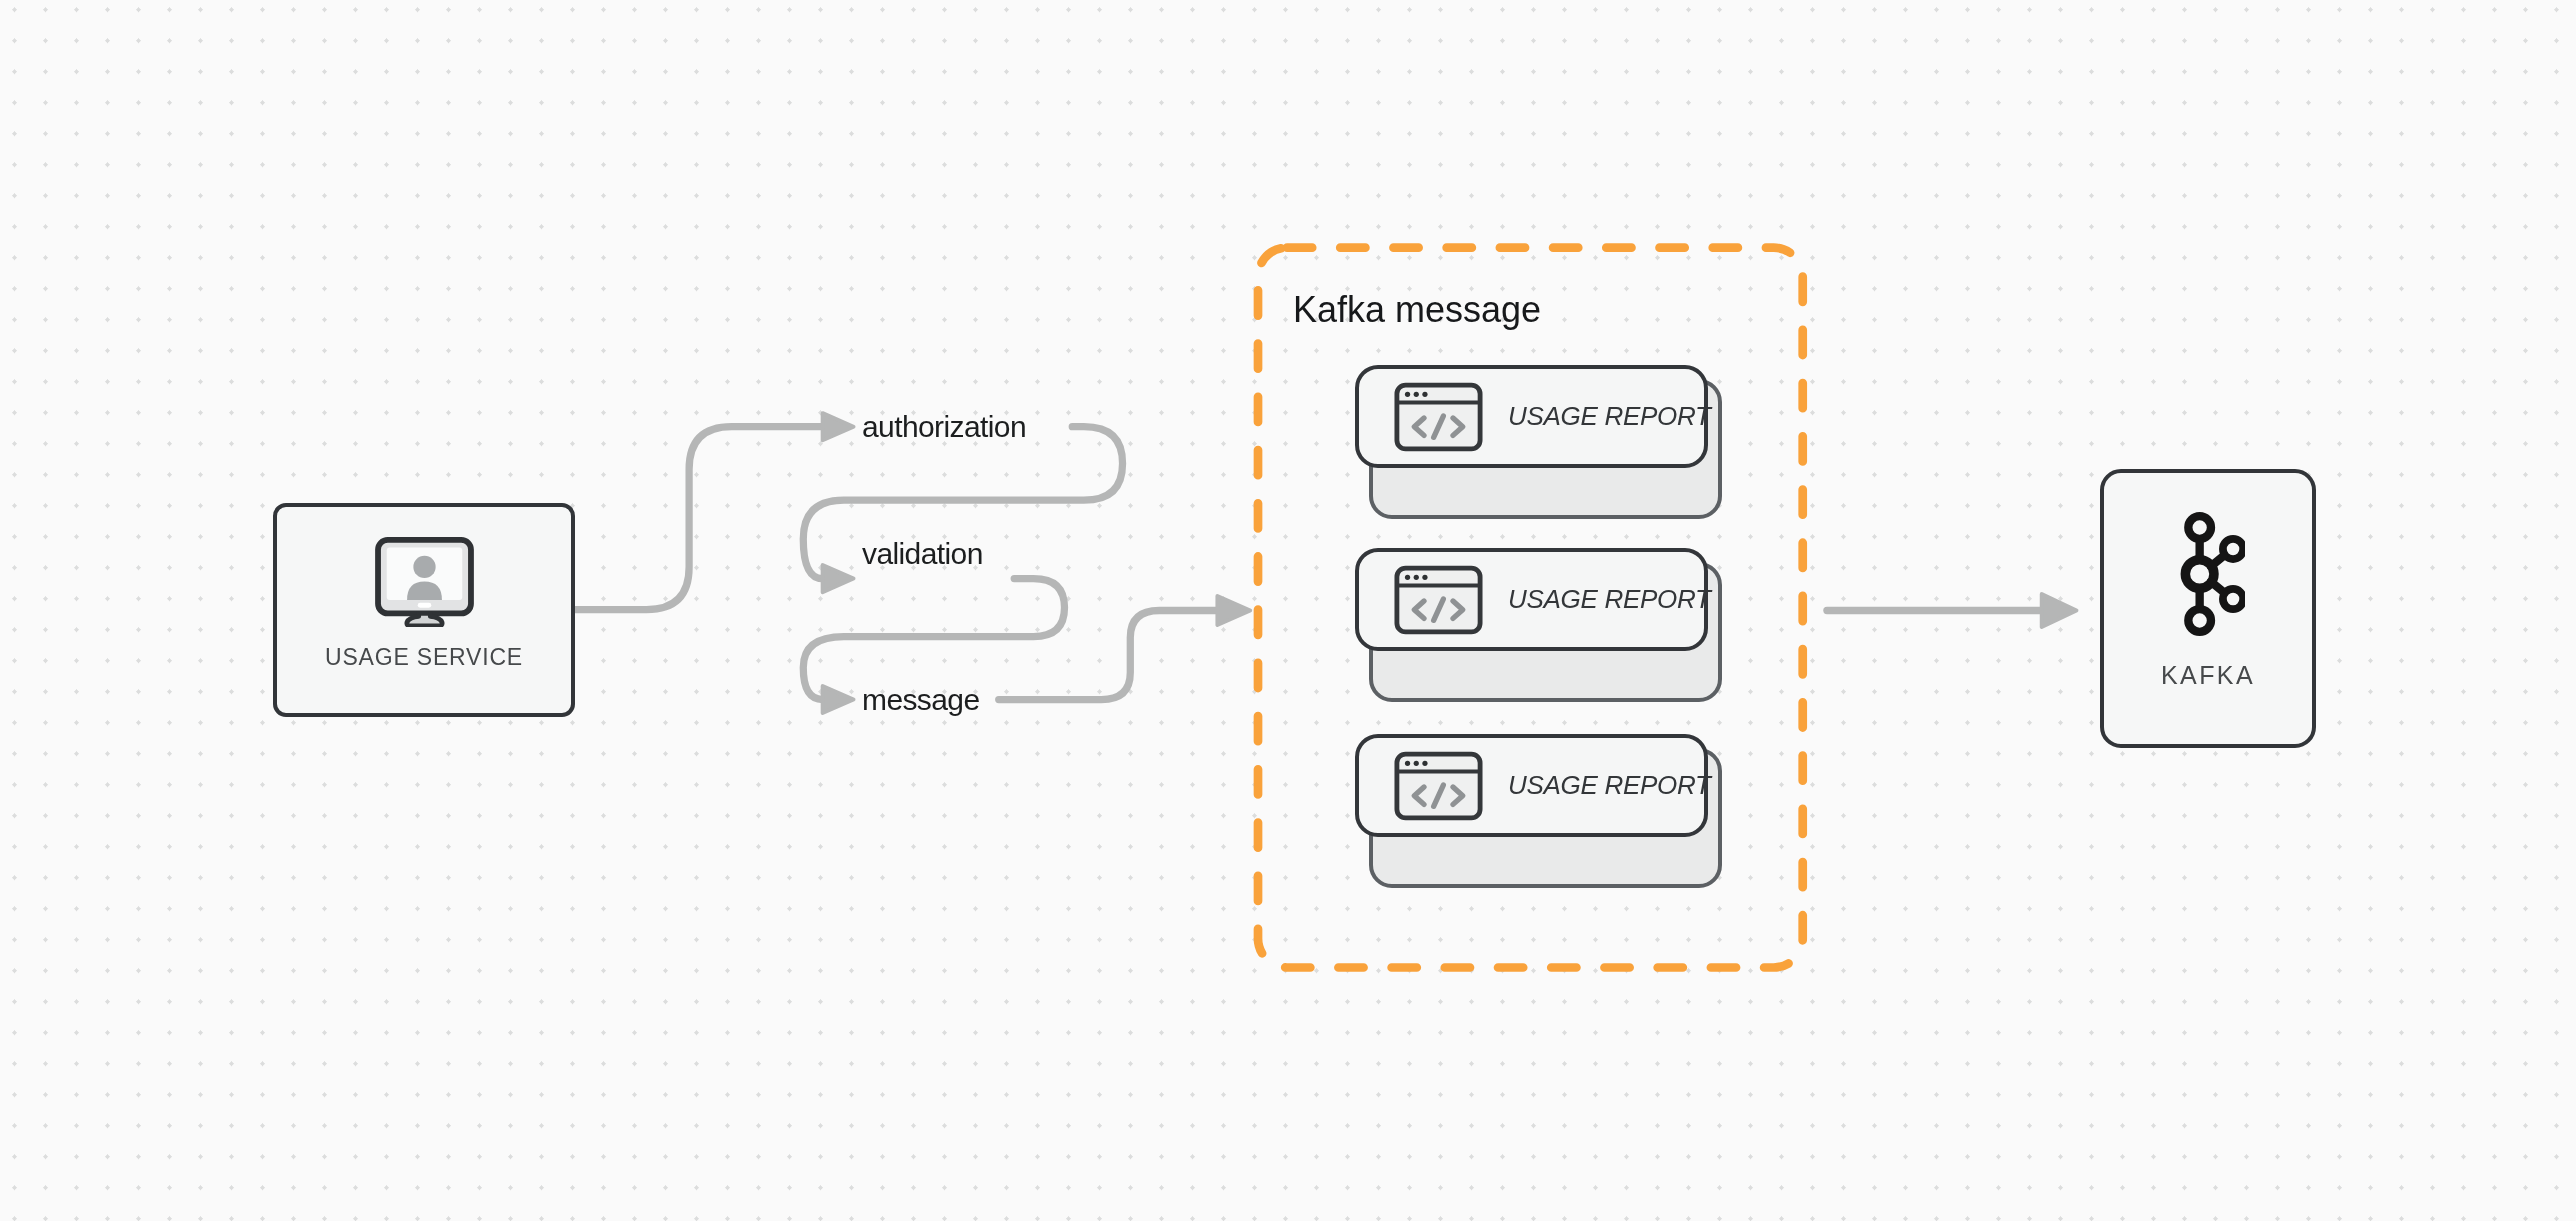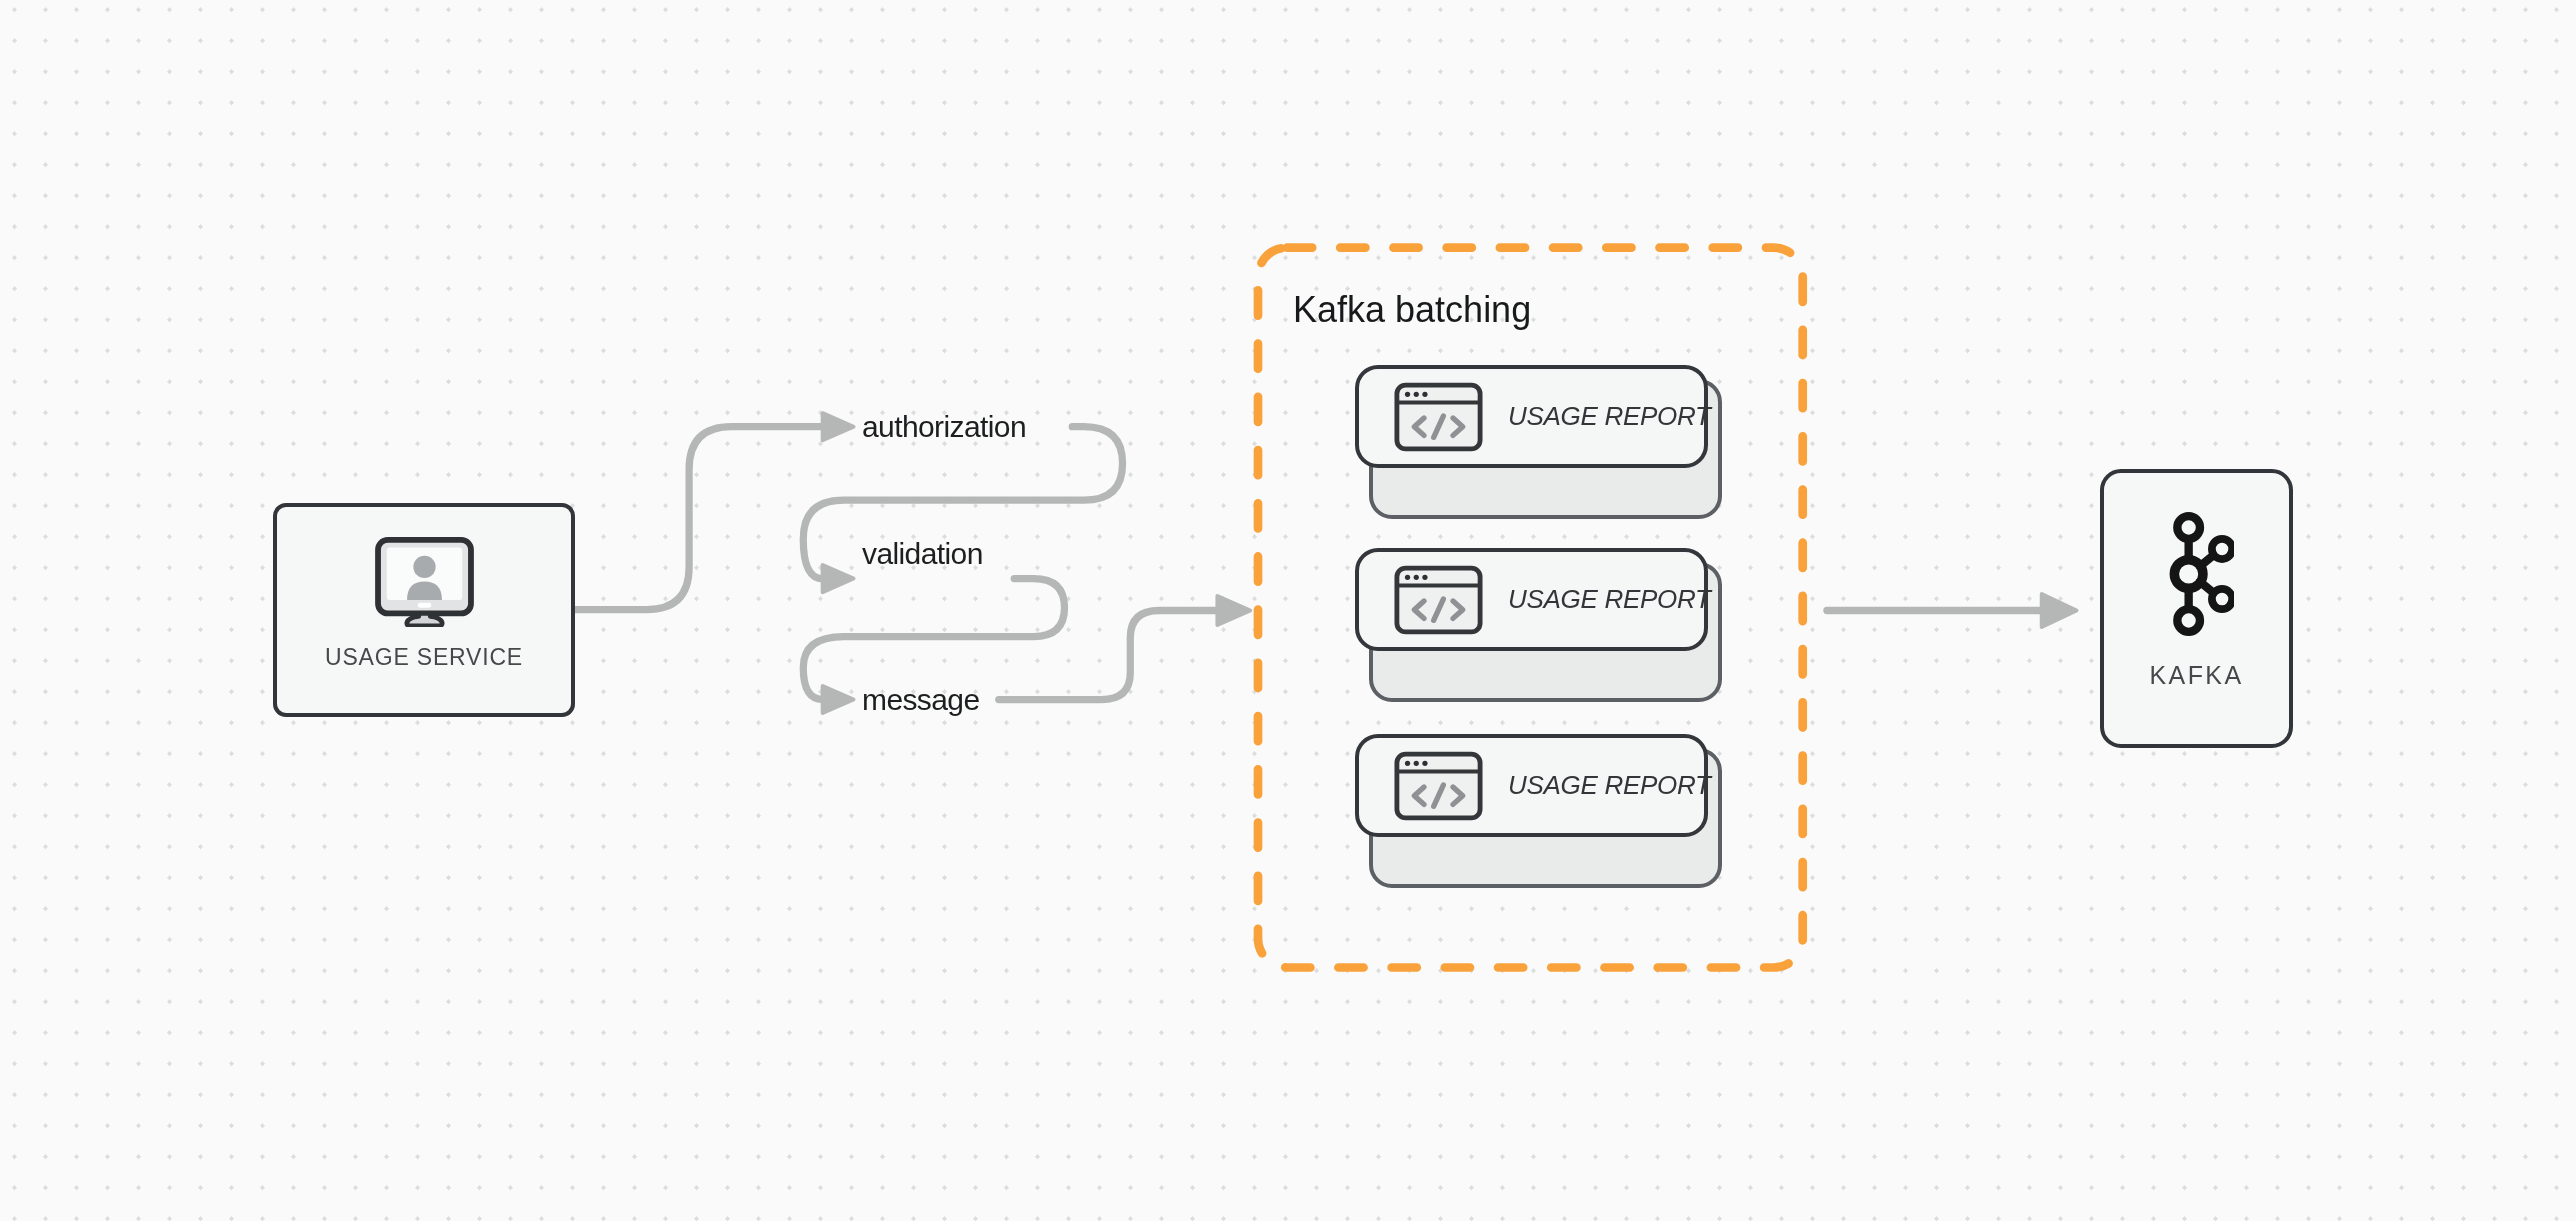--- a/index.html
+++ b/index.html
@@ -14,21 +14,21 @@
   .conn{fill:none;stroke:#b5b6b6;stroke-width:7.5;stroke-linecap:round;}
   .head{fill:#b5b6b6;stroke:#b5b6b6;stroke-width:4;stroke-linejoin:round;}
 
   .node{
     position:absolute;box-sizing:border-box;background:#f6f7f7;
     border:4.8px solid #323539;display:flex;flex-direction:column;align-items:center;
   }
   .node-usage{left:273px;top:503px;width:302px;height:214px;border-radius:13px;}
   .node-usage .icon{margin-top:29px;}
   .node-usage .node-label{margin-top:17.4px;}
-  .node-kafka{left:2100px;top:469px;width:193px;height:279px;border-radius:21px;}
+  .node-kafka{left:2100px;top:469px;width:216px;height:279px;border-radius:21px;}
   .node-kafka .icon{margin-top:39px;}
   .node-kafka .node-label{margin-top:25px;letter-spacing:2.4px;font-size:25px;}
   .node-label{
     font-size:23px;font-weight:500;color:#46494b;letter-spacing:0.8px;white-space:nowrap;
   }
 
   .flow-label{
     position:absolute;transform:translateY(-50%);white-space:nowrap;
     font-size:30px;font-weight:400;letter-spacing:-0.6px;color:#1c1e1f;
   }
@@ -97,21 +97,21 @@
       <path d="M46 80 L58 80 L58 83 Q68 84 70 89 Q71 93 66 93 L38 93 Q33 93 34 89 Q36 84 46 83 Z" fill="#d2d4d5" stroke="#2f3235" stroke-width="5" stroke-linejoin="round"></path>
     </svg>
     <span class="node-label">USAGE SERVICE</span>
   </div>
 
   <span class="flow-label" id="flow-authorization">authorization</span>
   <span class="flow-label" id="flow-validation">validation</span>
   <span class="flow-label" id="flow-batching">message</span>
 
   <div class="group">
-    <span class="group-title">Kafka batching</span>
+    <span class="group-title">Kafka message</span>
 
     <div class="card-stack" id="card-stack-1">
       <div class="card-shadow"></div>
       <div class="card">
         <svg class="icon" width="89" height="70" viewBox="0 0 92 72" xmlns="http://www.w3.org/2000/svg">
           <rect x="3" y="3" width="86" height="66" rx="9" fill="#eff0f0" stroke="#34373a" stroke-width="5"></rect>
           <line x1="4" y1="21" x2="88" y2="21" stroke="#34373a" stroke-width="4"></line>
           <circle cx="14" cy="12.5" r="2.7" fill="#2e3133"></circle>
           <circle cx="23" cy="12.5" r="2.7" fill="#2e3133"></circle>
           <circle cx="32" cy="12.5" r="2.7" fill="#2e3133"></circle>

